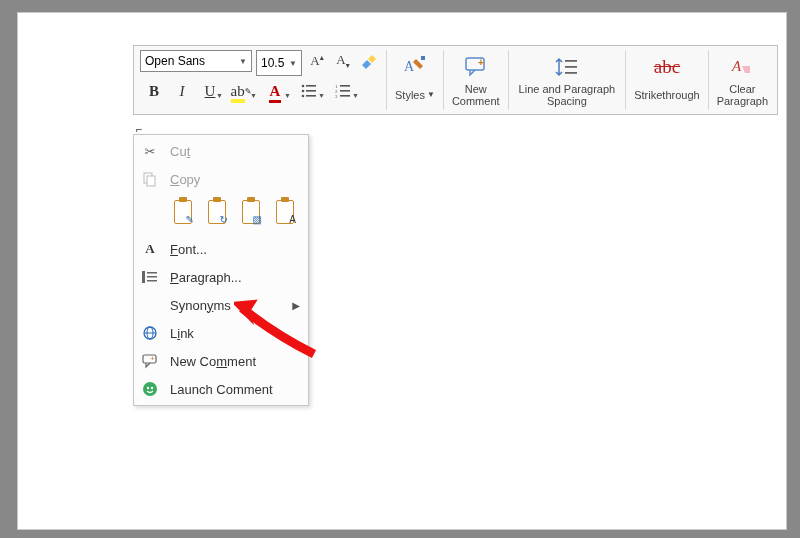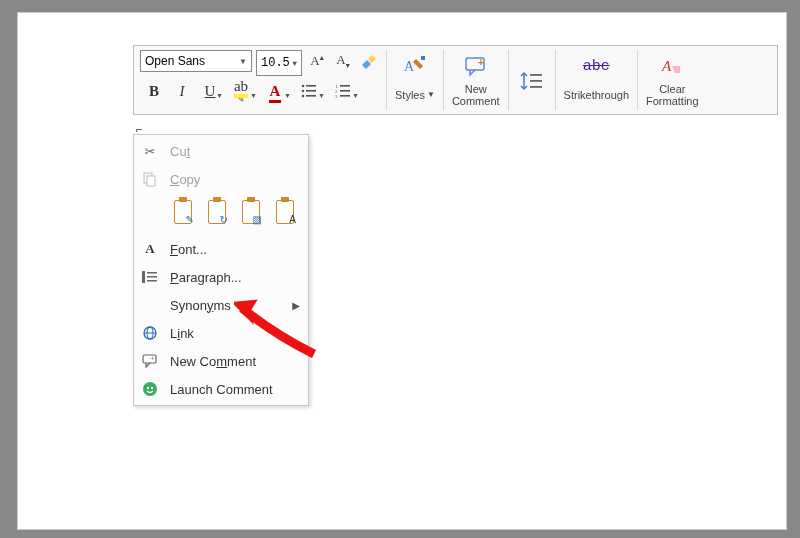--- a/index.html
+++ b/index.html
@@ -65,21 +65,20 @@
   .font-size {
     width: 46px;
     height: 22px;
     border: 1px solid #888;
     background: #fff;
     display: flex;
     align-items: center;
     justify-content: space-between;
     padding: 12px 4px;
     font-size: 12px;
-    font-family: Liberation Mono, monospace;
   }
   .drop-tri {
     font-size: 8px;
     color: #555;
   }
   .mini-btn {
     width: 22px;
     height: 22px;
     display: flex;
     align-items: center;
@@ -235,21 +234,21 @@
           <svg width="18" height="16" viewBox="0 0 18 16">
               <path d="M2 12 L7 7 L11 11 L6 16 Z" fill="#5aa0e6"></path>
               <path d="M8 6 L12 2 L16 6 L12 10 Z" fill="#ffd24d"></path>
             </svg>
         </div>
       </div>
       <div class="font-row2">
         <div class="fmt" style="font-weight:bold;">B</div>
         <div class="fmt" style="font-style:italic;">I</div>
         <div class="fmt" style="text-decoration:underline;">U<span class="tri">▼</span></div>
-        <div class="fmt" style="width:34px;flex-direction:column;">
+        <div class="fmt" style="width:34px;">
           <span style="position:relative;">ab<span style="position:absolute;left:0;right:0;bottom:-3px;height:4px;background:#ffee33;"></span></span>
           <span style="font-size:8px;vertical-align:super;">✎</span>
           <span class="tri">▼</span>
         </div>
         <div class="fmt" style="width:34px;">
           <span style="position:relative;color:#c00000;font-weight:bold;">A<span style="position:absolute;left:-1px;right:-1px;bottom:-3px;height:3px;background:#c00000;"></span></span>
           <span class="tri">▼</span>
         </div>
         <div class="fmt" style="width:34px;">
           <svg width="16" height="14" viewBox="0 0 16 14">
@@ -309,43 +308,47 @@
 
     <div class="big-btn" style="padding:2px 10px 0;">
       <div class="icon-box">
         <svg width="24" height="22" viewBox="0 0 24 22">
             <path d="M4 3 L4 19 M1 6 L4 3 L7 6 M1 16 L4 19 L7 16" fill="none" stroke="#4a7cc0" stroke-width="1.5"></path>
             <rect x="10" y="4" width="12" height="1.8" fill="#666"></rect>
             <rect x="10" y="10" width="12" height="1.8" fill="#666"></rect>
             <rect x="10" y="16" width="12" height="1.8" fill="#666"></rect>
           </svg>
       </div>
+      <div class="big-label">
+          <span style="white-space:pre-line;">Line and Paragraph
+Spacing</span>
+        </div>
     </div>
     <div class="ribbon-sep"></div>
 
     <div class="big-btn">
       <div class="icon-box">
-        <span style="font-family:Liberation Mono, monospace;font-size:15px;text-decoration:line-through;color:#4c1d95;">abc</span>
+        <span style="font-family:Liberation Serif, serif;font-size:19px;text-decoration:line-through;color:#b91c1c;">abc</span>
       </div>
       <div class="big-label">
           <span>Strikethrough</span>
         </div>
     </div>
     <div class="ribbon-sep"></div>
 
     <div class="big-btn">
       <div class="icon-box">
         <svg width="24" height="22" viewBox="0 0 24 22">
             <text x="2" y="15" font-size="15" font-family="serif" fill="#c0392b" font-style="italic">A</text>
             <path d="M12 10 L20 10 L20 17 L15 17 Z" fill="#f4b6c2"></path>
           </svg>
       </div>
       <div class="big-label">
           <span style="white-space:pre-line;">Clear
-Formatting</span>
+Paragraph</span>
         </div>
     </div>
   </div>
 
   <div class="tick">⌐</div>
 
   <div class="ctx">
     <div class="ctx-item disabled">
       <span class="ctx-icon">✂</span>
       <span>Cu<span class="ul">t</span></span>

